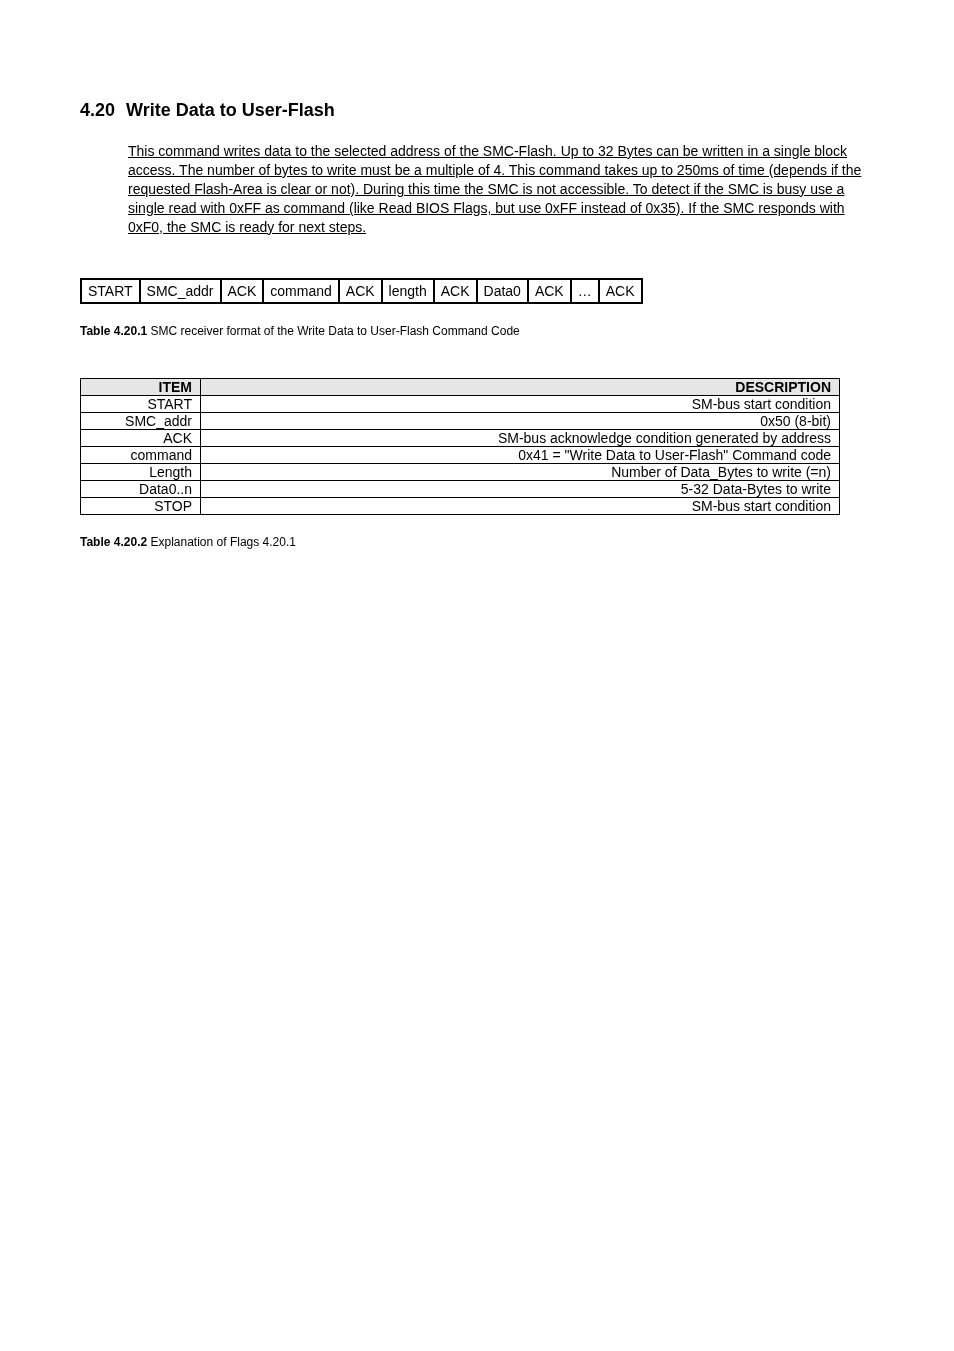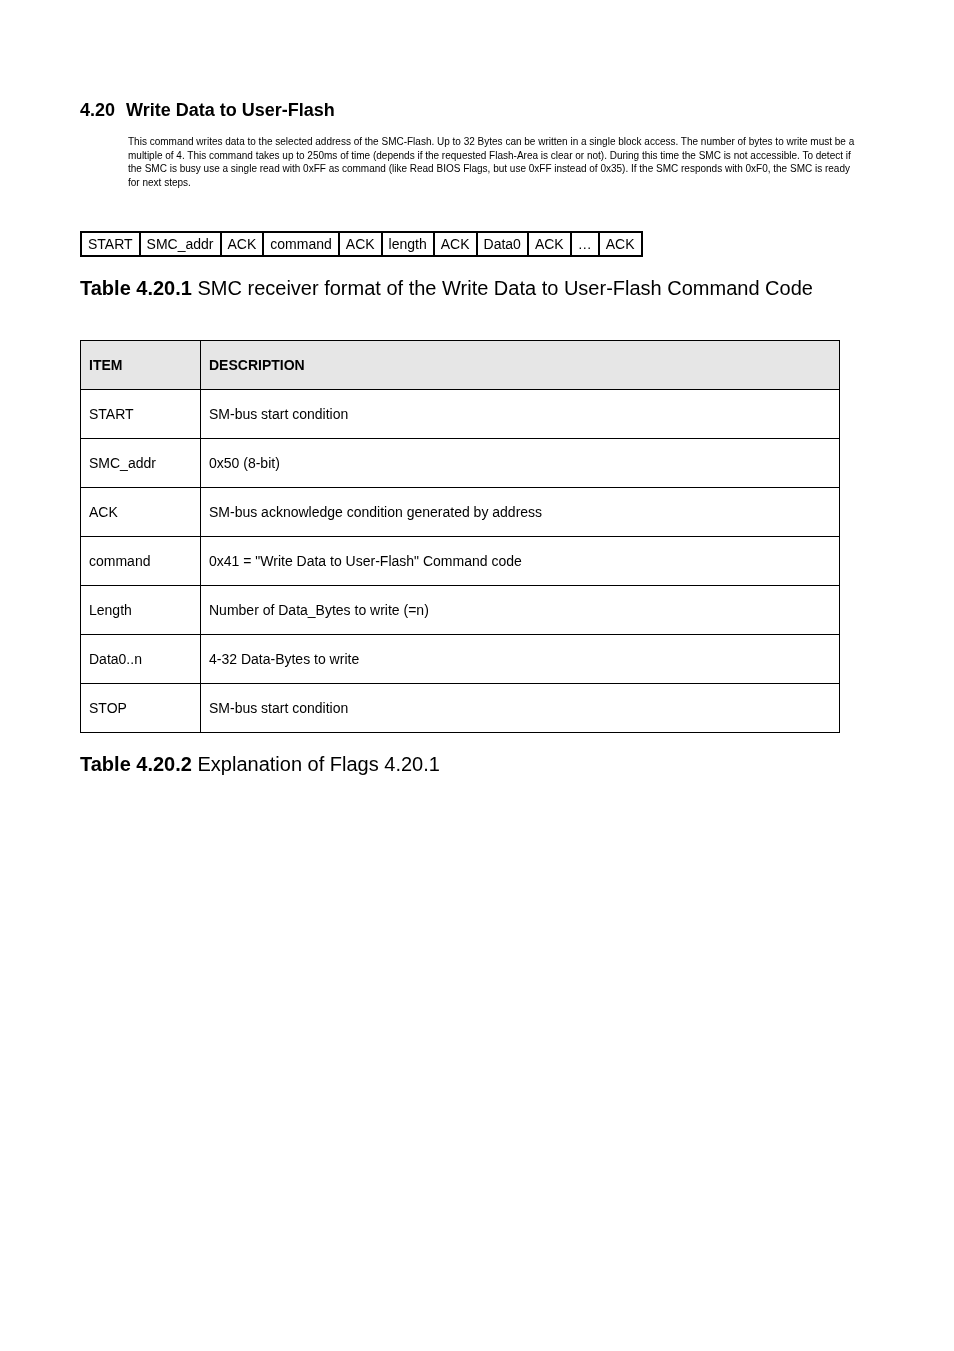--- a/index.html
+++ b/index.html
@@ -8,65 +8,66 @@
       color: #000;
       background: #fff;
       margin: 0;
       padding: 100px 80px 80px 80px;
       width: 954px;
       box-sizing: border-box;
     }
     .heading {
       font-weight: bold;
       font-size: 18px;
-      margin-bottom: 14px;
+      margin-bottom: 21px;
     }
     .heading .section-num {
       display: inline-block;
       margin-right: 6px;
     }
     .body-text {
       margin-left: 48px;
       margin-right: 10px;
-      font-size: 10px;
+      font-size: 14px;
       line-height: 1.35;
       margin-bottom: 42px;
+      text-decoration: underline;
     }
     .seq-table {
       border-collapse: collapse;
       margin-bottom: 6px;
     }
     .seq-table td {
       border: 2px solid #000;
       padding: 1px 6px;
       font-size: 14px;
       white-space: nowrap;
       height: 20px;
     }
     .seq-table .noborder {
       border: none;
     }
     .caption {
-      font-size: 20px;
+      font-size: 12px;
       margin-top: 20px;
       margin-bottom: 40px;
     }
     .caption .caption-label {
       font-weight: bold;
     }
     .desc-table {
       border-collapse: collapse;
       width: 100%;
       max-width: 760px;
     }
     .desc-table th, .desc-table td {
       border: 1.5px solid #000;
-      padding: 16px 8px;
+      padding: 0 8px;
       font-size: 14px;
-      text-align: left;
+      text-align: right;
       vertical-align: middle;
     }
     .desc-table th {
       font-weight: bold;
       background: #e6e6e6;
     }
     .desc-table col.item-col {
       width: 120px;
     }
   </style>
@@ -128,21 +129,21 @@
   <tr>
     <td>command</td>
     <td>0x41 = "Write Data to User-Flash" Command code</td>
   </tr>
   <tr>
     <td>Length</td>
     <td>Number of Data_Bytes to write (=n)</td>
   </tr>
   <tr>
     <td>Data0..n</td>
-    <td>4-32 Data-Bytes to write</td>
+    <td>5-32 Data-Bytes to write</td>
   </tr>
   <tr>
     <td>STOP</td>
     <td>SM-bus start condition</td>
   </tr>
 </tbody>
   </table>
 
 <div class="caption">
   <span class="caption-label">Table 4.20.2</span>

